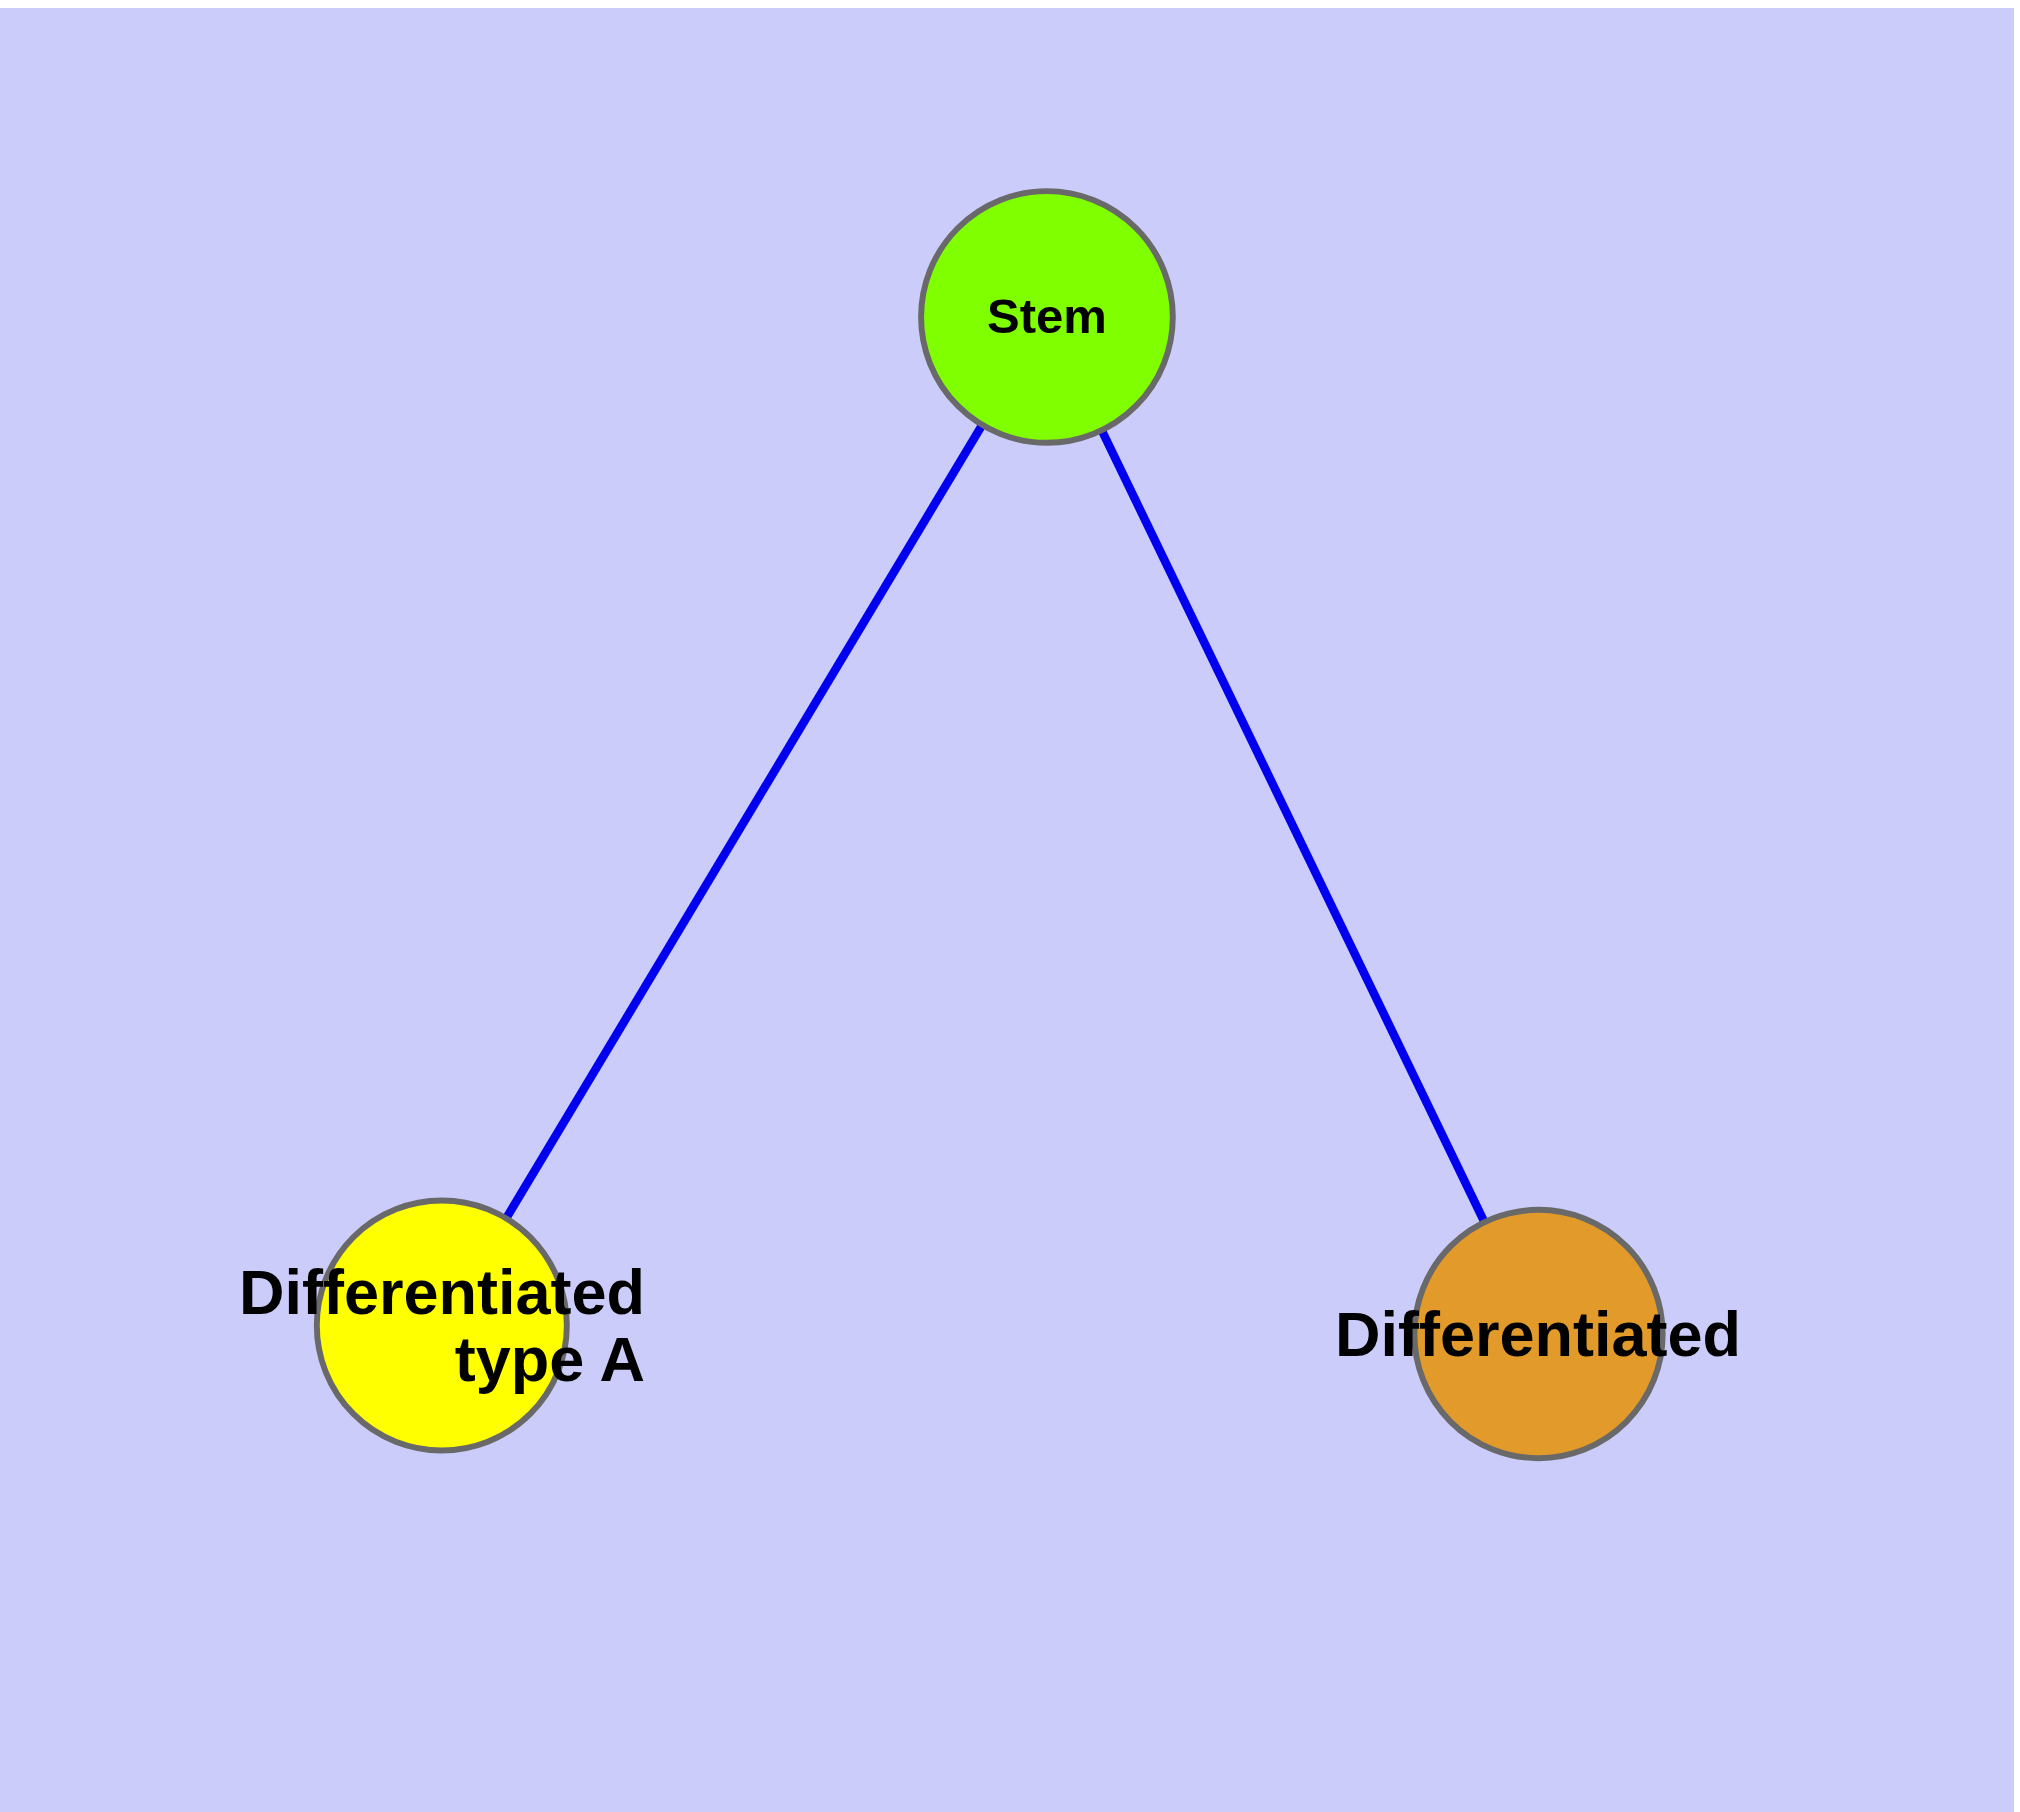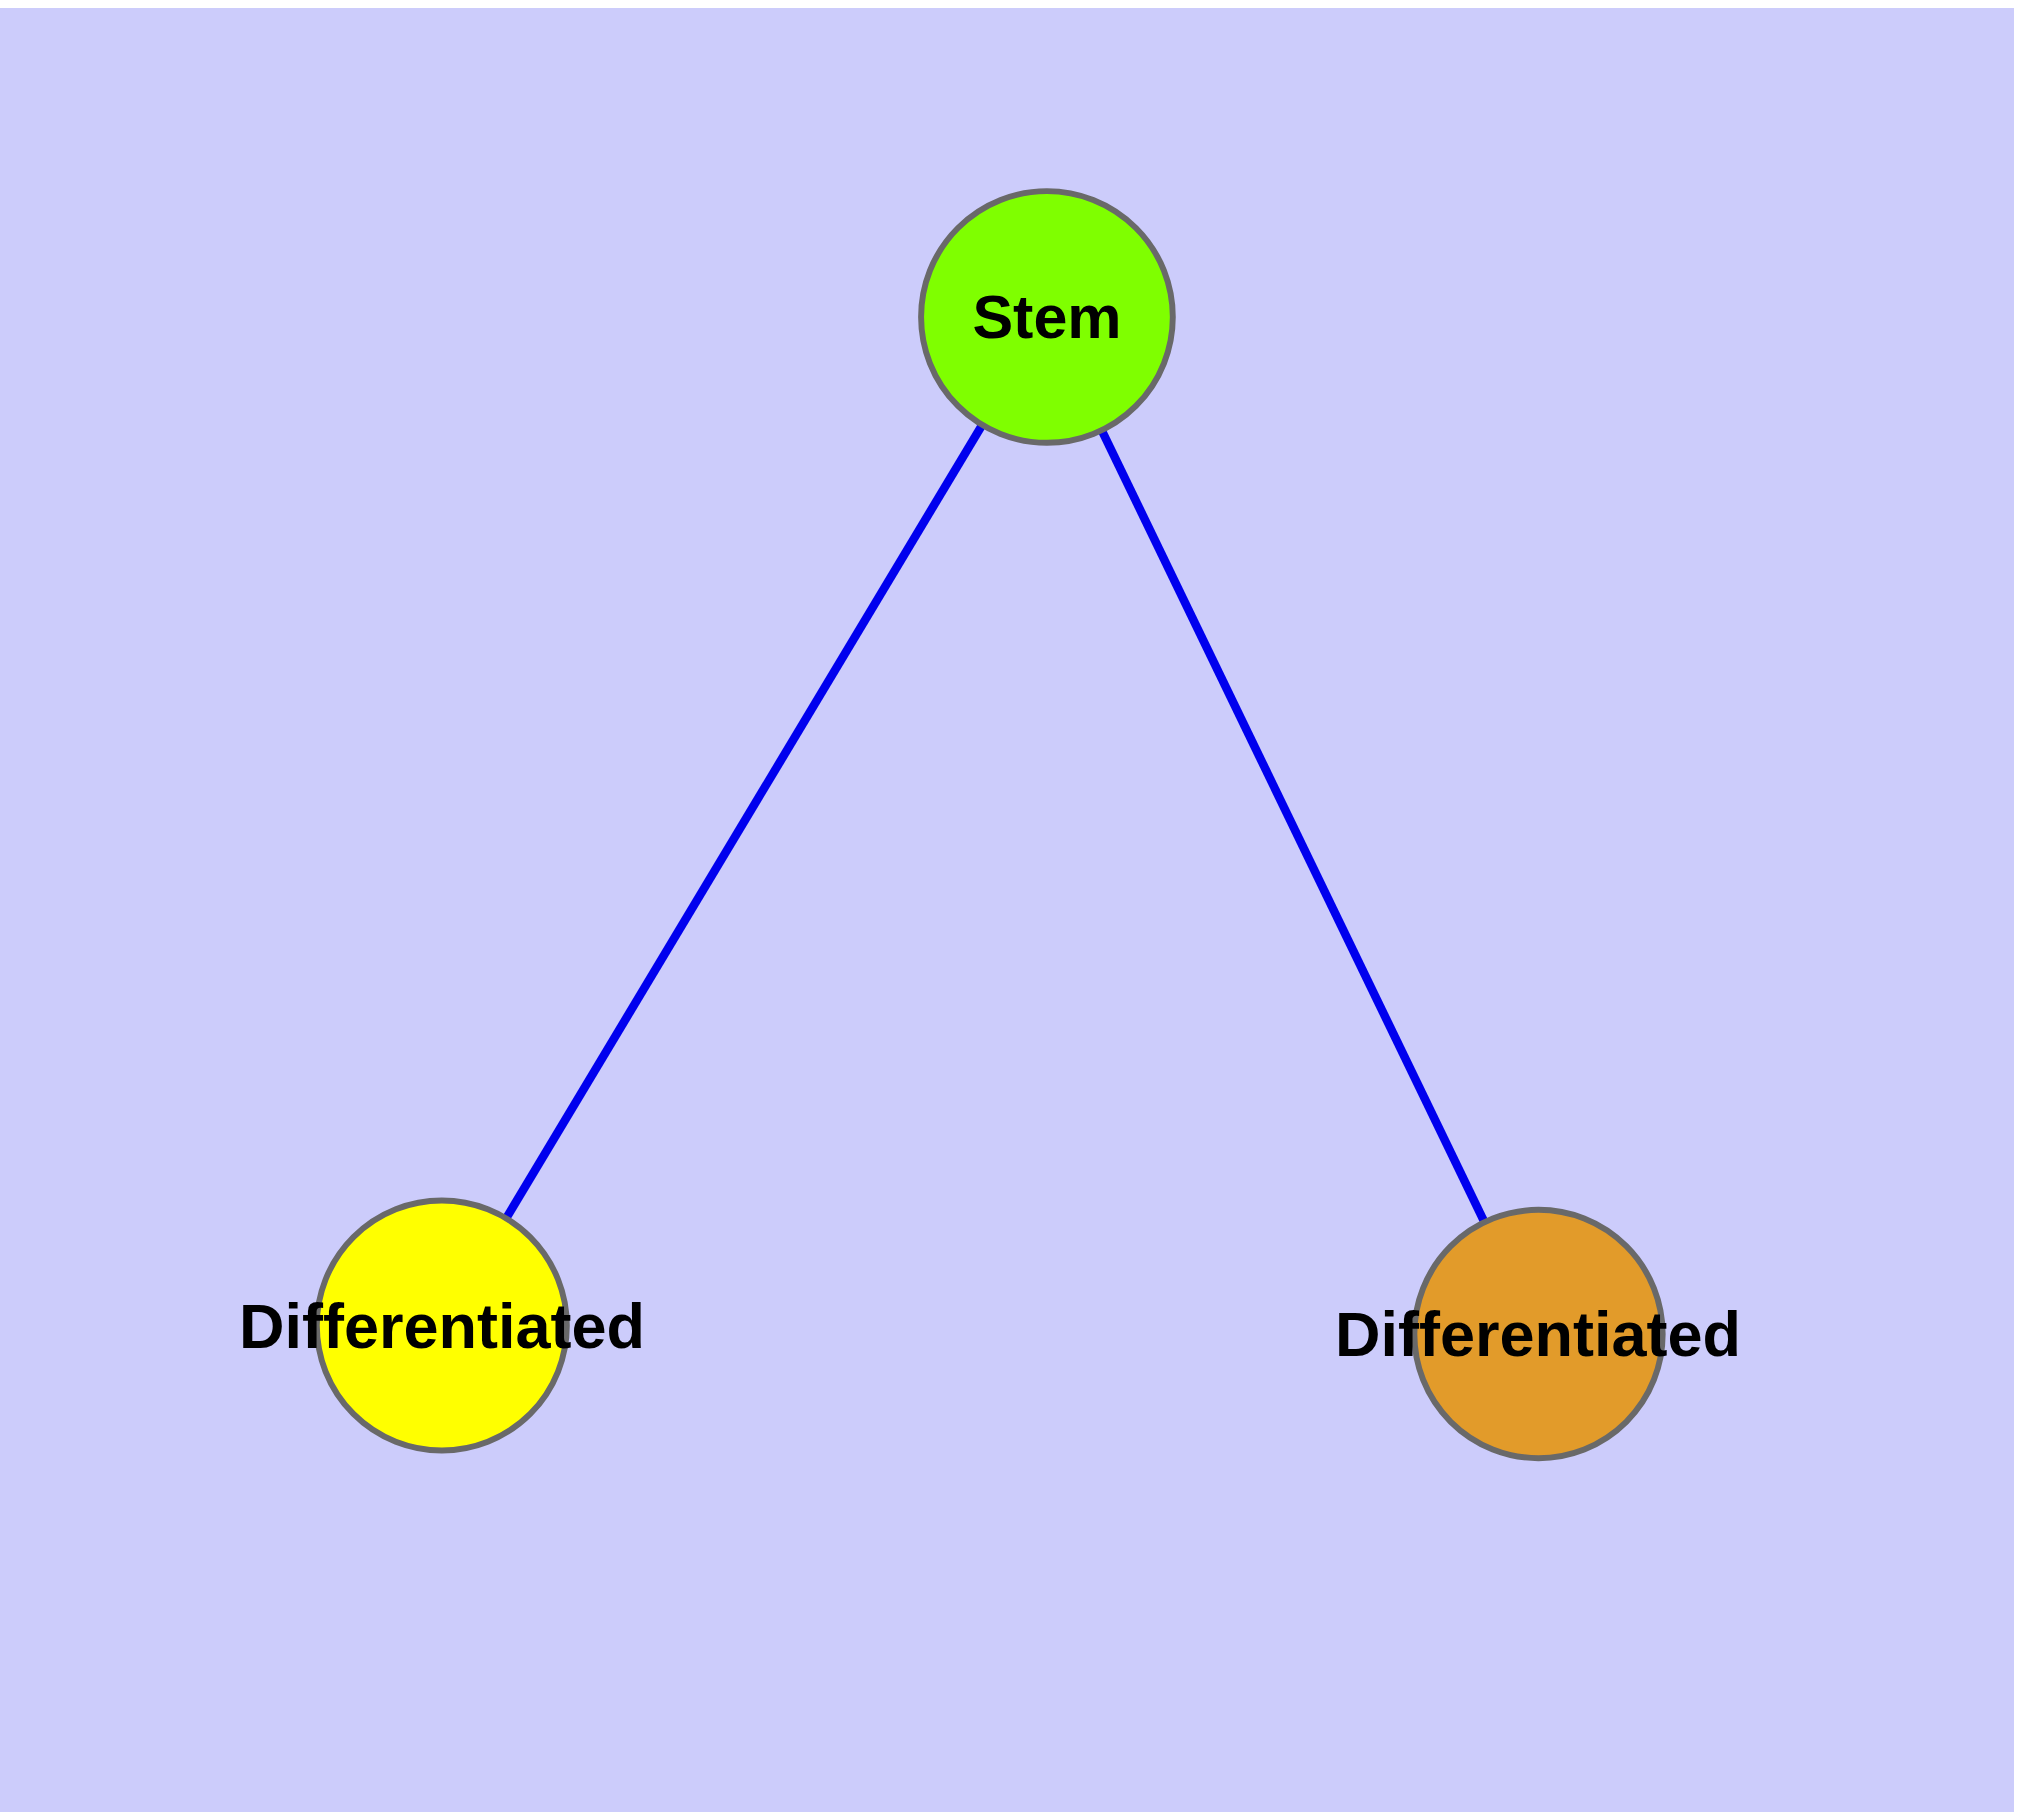--- a/index.html
+++ b/index.html
@@ -35,21 +35,21 @@
     position: absolute;
     text-align: center;
     color: #000000;
     font-weight: bold;
     line-height: 1.06;
     white-space: nowrap;
     pointer-events: none;
     transform: translate(-50%, -50%);
   }
   .node-label.root {
-    font-size: 61px;
+    font-size: 49px;
     text-align: center;
   }
   .node-label.leaf {
     font-size: 63px;
     text-align: right;
   }
 </style>
 </head>
 <body>
 
@@ -70,20 +70,21 @@
       <circle cx="1815" cy="1574" r="146.5" fill="#e29b2a" stroke="#696969" stroke-width="7"></circle>
     </g>
   </svg>
 
   <div class="node-label root" style="left:1047px; top:317px;">
     <span>Stem</span>
   </div>
 
   <div class="node-label leaf" style="left:442px; top:1326px;">
     <div>Differentiated</div>
+    <div>type A</div>
   </div>
 
   <div class="node-label leaf" style="left:1538px; top:1334px;">
     <div>Differentiated</div>
   </div>
 
 </div>
 
 
 </body></html>

